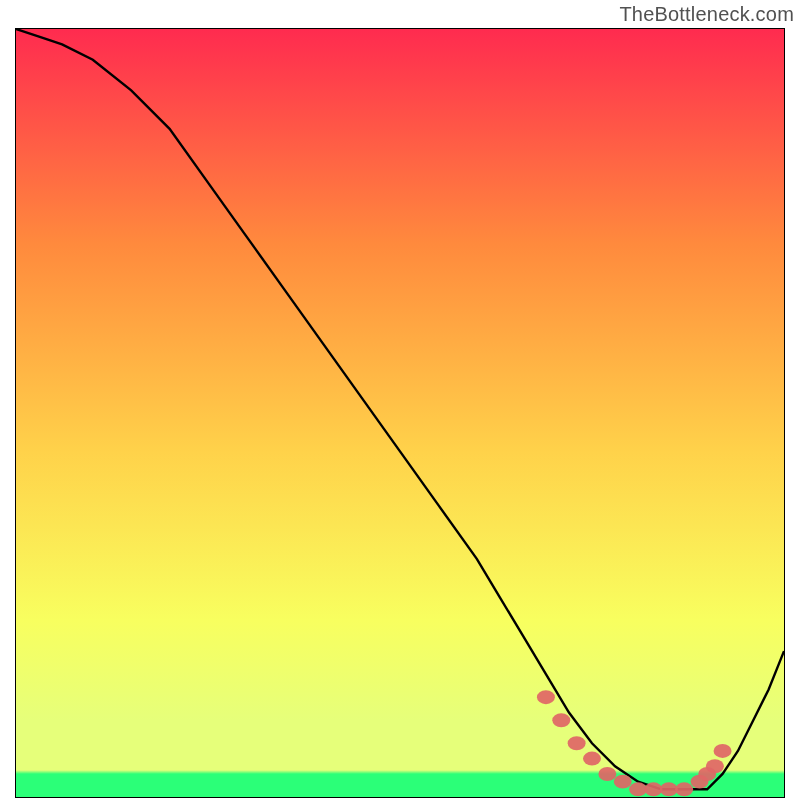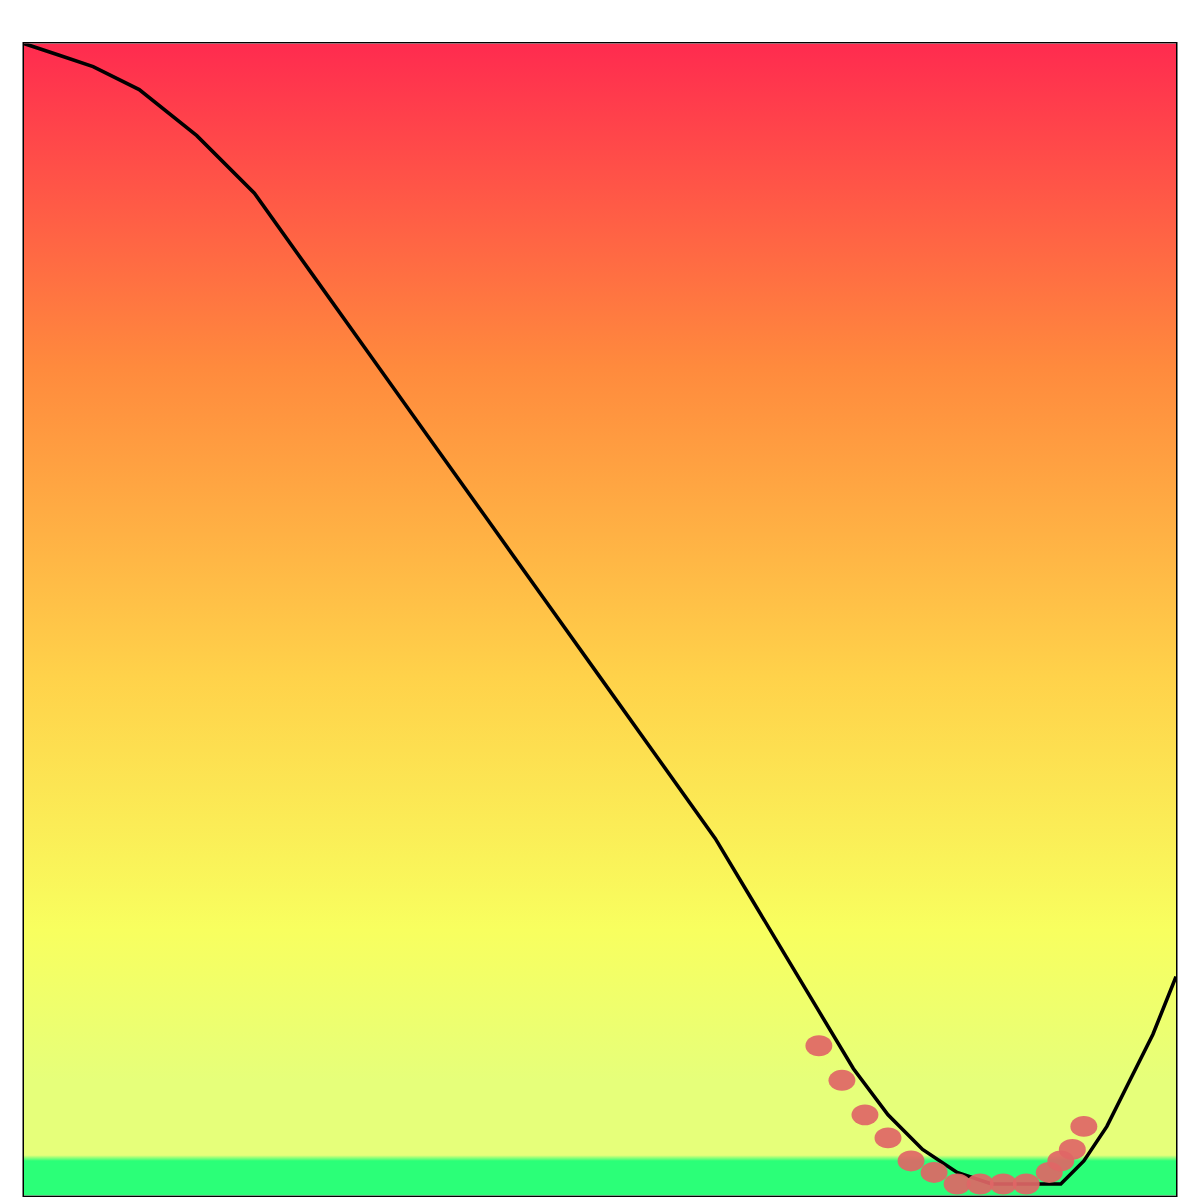--- a/index.html
+++ b/index.html
@@ -40,20 +40,21 @@
     left: 0;
     top: 0;
     width: 100%;
     height: 100%;
   }
 </style>
 </head>
 <body>
 
 <div class="wrap">
+  <div class="watermark">TheBottleneck.com</div>
   <div class="plot">
     <svg class="curve" viewBox="0 0 770 770" preserveAspectRatio="none">
       <defs>
         <linearGradient id="bg" x1="0" y1="0" x2="0" y2="1">
           <stop id="g0" offset="0%" stop-color="#ff2b4f"></stop>
           <stop id="g1" offset="28%" stop-color="#ff8a3d"></stop>
           <stop id="g2" offset="55%" stop-color="#ffd24a"></stop>
           <stop id="g3" offset="77%" stop-color="#f8ff5f"></stop>
           <stop id="g4" offset="90%" stop-color="#e6ff7a"></stop>
           <stop id="g5" offset="96.5%" stop-color="#e6ff7a"></stop>

